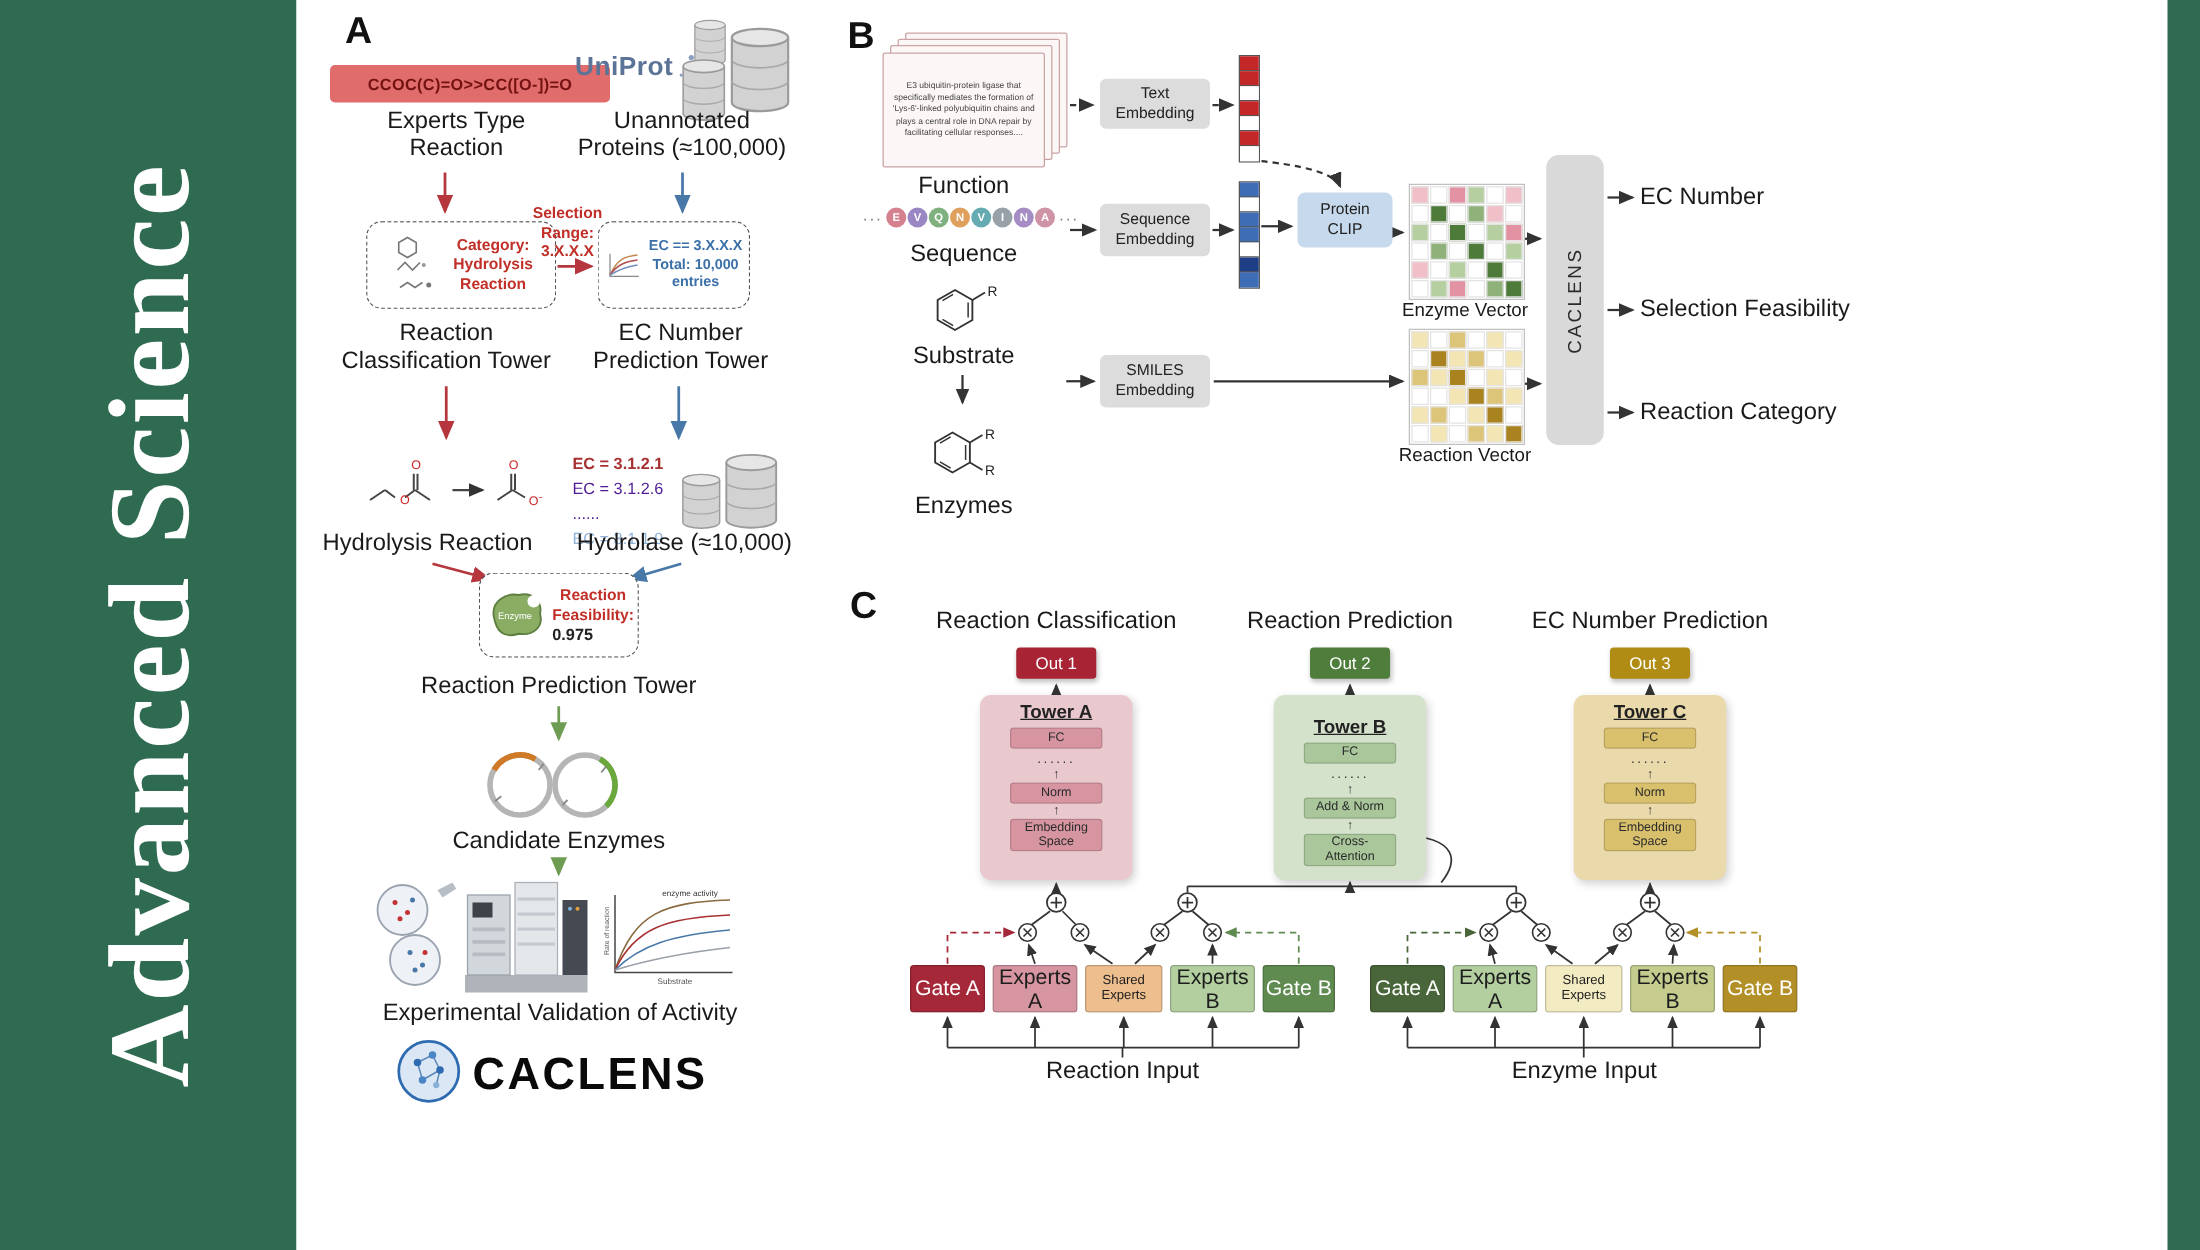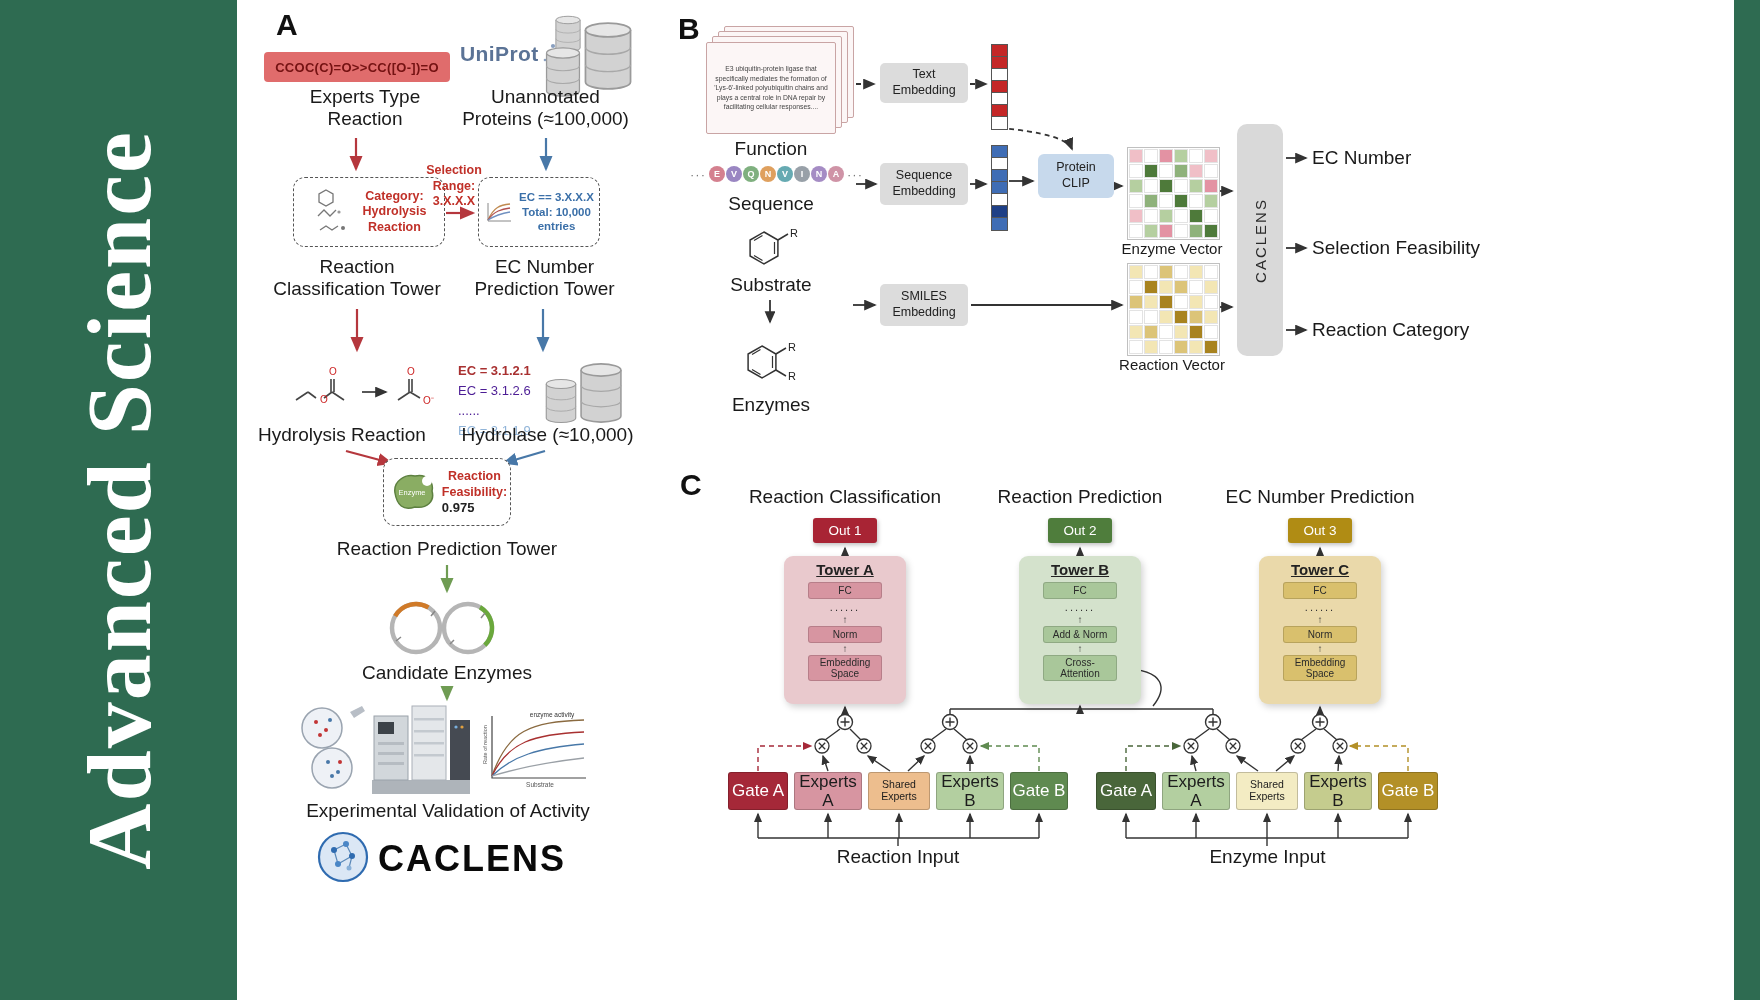--- a/index.html
+++ b/index.html
@@ -235,21 +235,21 @@
         <path d="M4,10 L4,70 a26,8 0 0 0 52,0 L56,10" fill="#d2d2d2" stroke="#9a9a9a" stroke-width="2"></path>
         <ellipse cx="30" cy="10" rx="26" ry="8" fill="#e6e6e6" stroke="#9a9a9a" stroke-width="2"></ellipse>
         <path d="M4,30 a26,8 0 0 0 52,0 M4,50 a26,8 0 0 0 52,0" fill="none" stroke="#a8a8a8" stroke-width="1.6"></path>
       </symbol>
     </defs>
   </svg>
 
   <div>
     <div class="panel-letter" style="left:276px;top:8px;">A</div>
 
-    <div class="smiles-box" style="left:264px;top:52px;width:186px;height:30px;">CCOC(C)=O&gt;&gt;CC([O-])=O</div>
+    <div class="smiles-box" style="left:264px;top:52px;width:224px;height:30px;">CCOC(C)=O&gt;&gt;CC([O-])=O</div>
     <div class="cap" style="left:270px;top:86px;width:190px;">Experts Type
 Reaction</div>
 
     <div class="uniprot" style="left:460px;top:42px;">
       <span>UniProt</span>
       <svg width="16" height="24" viewBox="0 0 16 24">
         <circle cx="4" cy="18" r="1.3" fill="#8aa0c0"></circle>
           <circle cx="8" cy="11" r="1.7" fill="#8aa0c0"></circle>
           <circle cx="12" cy="4" r="2.1" fill="#8aa0c0"></circle>
       </svg>
@@ -573,21 +573,21 @@
     <div class="tower" style="left:784px;background:#e9c9cd;--bx:#d795a1;">
       <div class="ttl">Tower A</div>
       <div class="tbox small">FC</div>
       <div class="tdots">......</div>
       <div class="tarrow">↑</div>
       <div class="tbox small">Norm</div>
       <div class="tarrow">↑</div>
       <div class="tbox tall">Embedding
 Space</div>
     </div>
-    <div class="tower" style="left:1019px;background:#d4e2cc;--bx:#a9c79a;">
+    <div class="tower" style="left:1019px;background:#d4e2cc;justify-content:center;--bx:#a9c79a;">
       <div class="ttl">Tower B</div>
       <div class="tbox small">FC</div>
       <div class="tdots">......</div>
       <div class="tarrow">↑</div>
       <div class="tbox small">Add &amp; Norm</div>
       <div class="tarrow">↑</div>
       <div class="tbox tall">Cross-
 Attention</div>
     </div>
     <div class="tower" style="left:1259px;background:#ead9aa;--bx:#d9c06d;">

